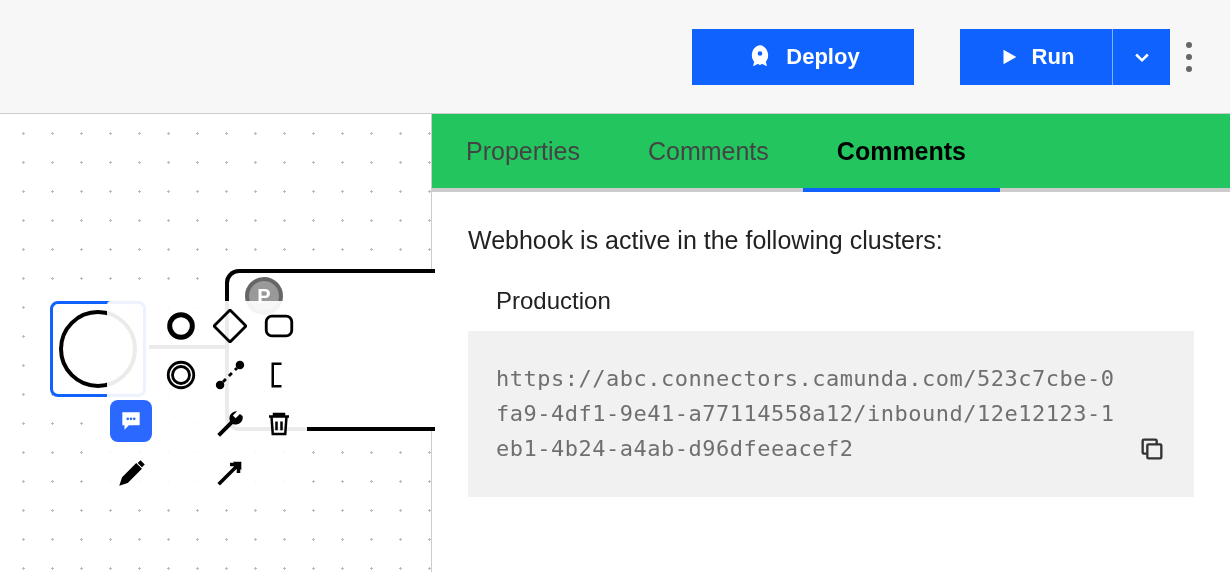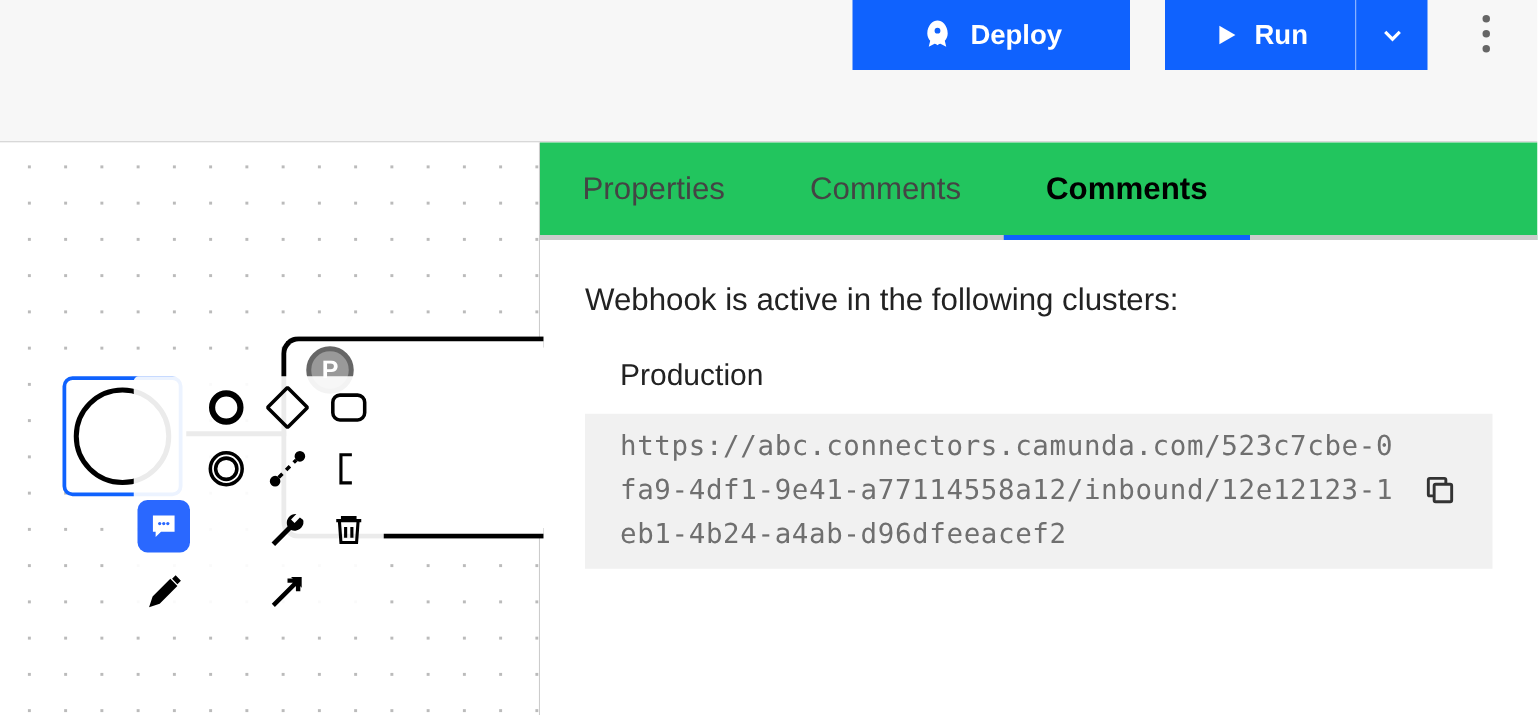--- a/index.html
+++ b/index.html
@@ -8,41 +8,41 @@
       height: 572px;
       font-family: -apple-system, BlinkMacSystemFont, "Segoe UI", Helvetica, Arial, sans-serif;
       overflow: hidden;
       background: #fff;
     }
     
     .toolbar {
       height: 113px;
       background: #f7f7f7;
       display: flex;
-      align-items: flex-start;
+      align-items: center;
       justify-content: flex-end;
       padding: 0 30px;
-      gap: 28px;
+      gap: 0;
     }
     .btn {
       height: 56px;
       background: #0F62FE;
       color: #fff;
       font-size: 22px;
       font-weight: 600;
       border: none;
       display: inline-flex;
       align-items: center;
       justify-content: center;
       gap: 12px;
       cursor: pointer;
       padding: 0 30px;
     }
     .btn-deploy { width: 222px; }
-    .run-group { display: flex; }
+    .run-group { display: flex; margin-left: 46px; }
     .btn-run { width: 152px; }
     .btn-caret {
       width: 58px;
       padding: 0;
       border-left: 1px solid rgba(255,255,255,0.5);
     }
     .kebab {
       width: 30px;
       display: flex;
       flex-direction: column;
@@ -112,24 +112,24 @@
       margin-bottom: 32px;
     }
     .cluster-name {
       font-size: 24px;
       color: #222;
       margin-bottom: 16px;
       margin-left: 28px;
     }
     .url-box {
       background: #f1f1f1;
-      padding: 9px 28px;
+      padding: 30px 28px;
       display: flex;
       gap: 20px;
-      align-items: center;
+      align-items: flex-end;
     }
     .url-text {
       font-family: ui-monospace, "SF Mono", Menlo, Consolas, monospace;
       font-size: 22px;
       color: #6f6f6f;
       line-height: 1.6;
       word-break: break-all;
       flex: 1;
       letter-spacing: 0.5px;
     }

